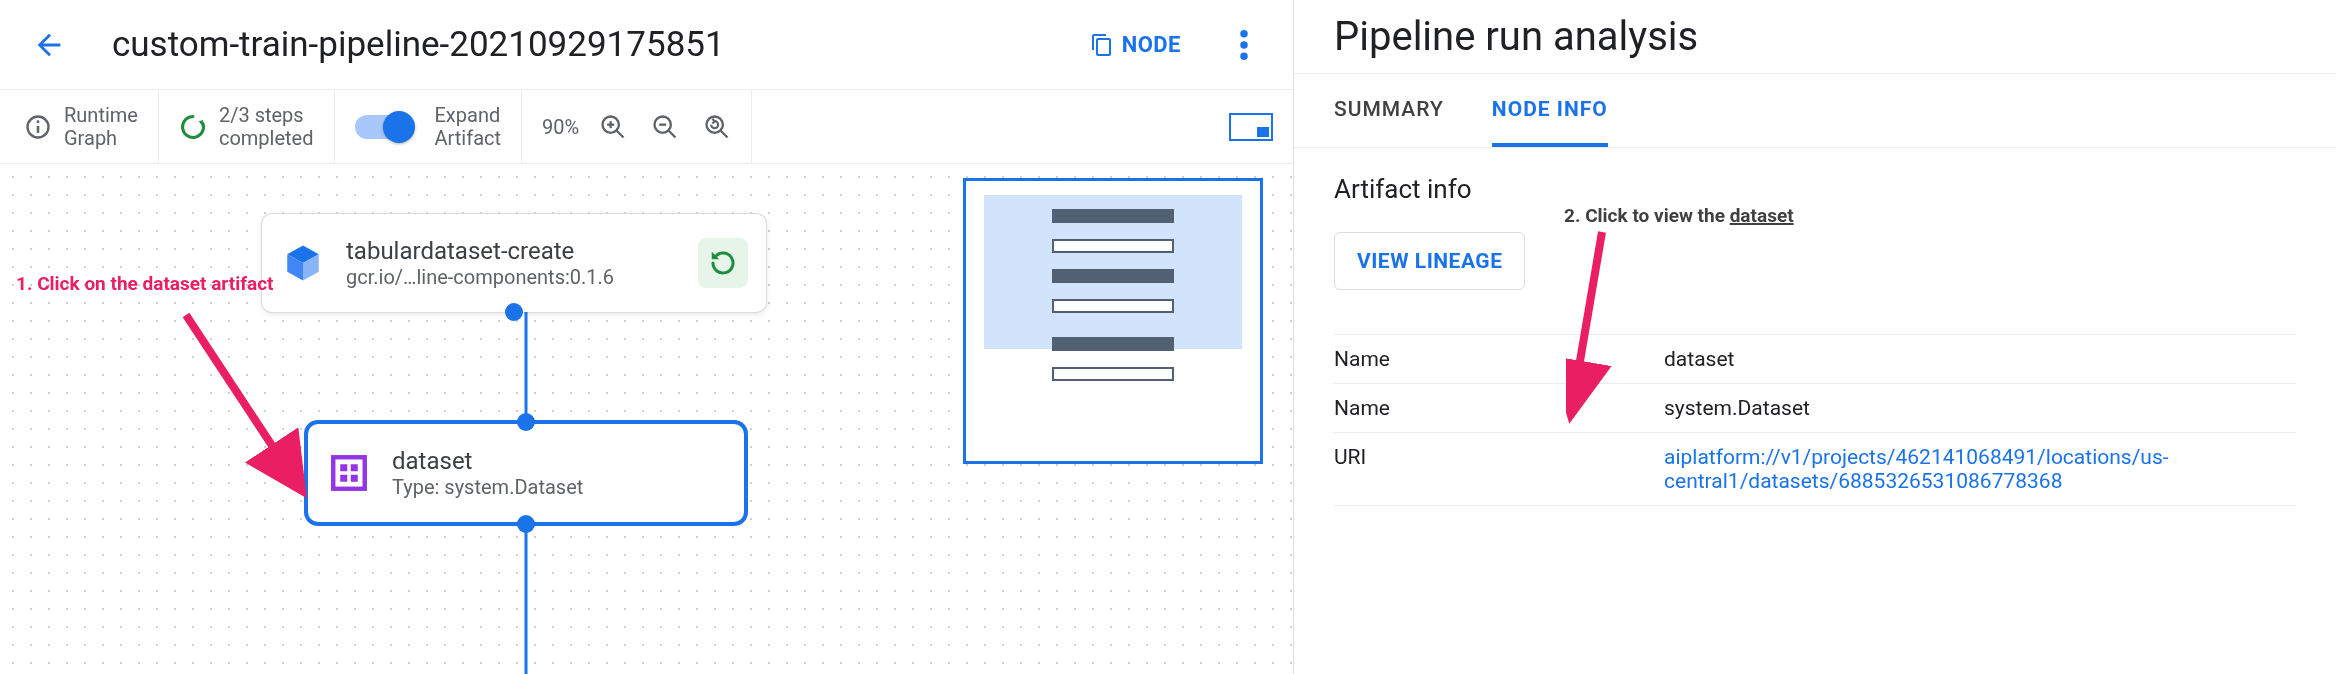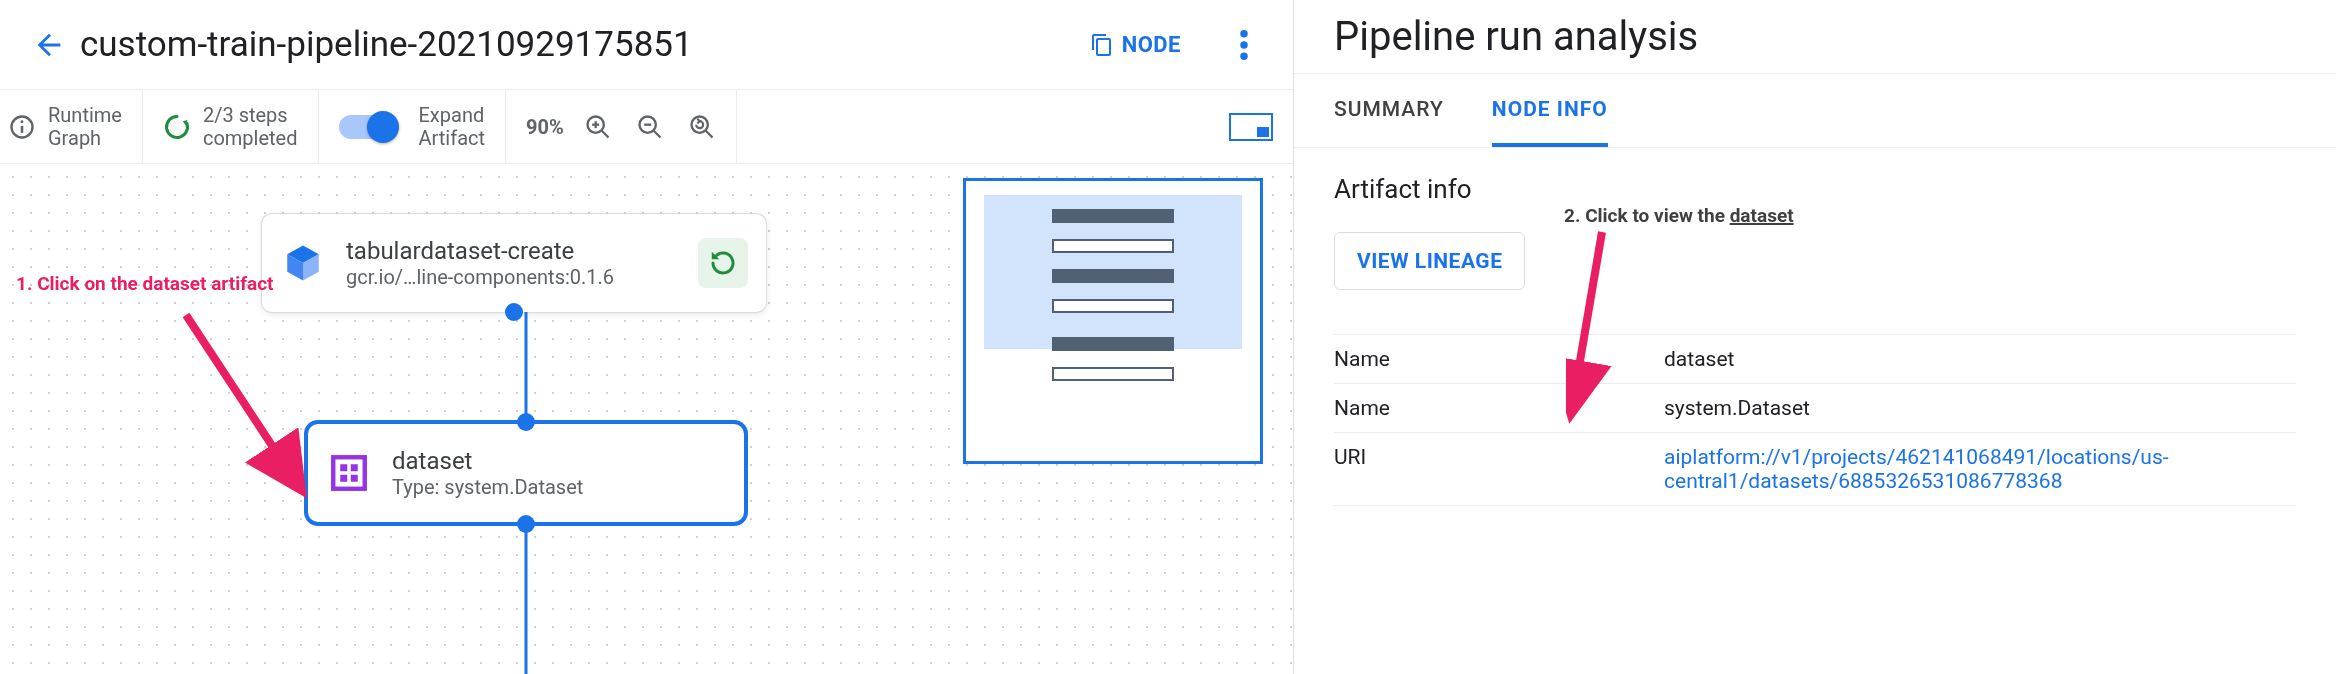--- a/index.html
+++ b/index.html
@@ -5,28 +5,28 @@
   * { box-sizing: border-box; }
   html, body { margin:0; padding:0; font-family: "Google Sans", Roboto, Arial, sans-serif; color:#202124; }
   body { background:#fff; }
   .wrap { width:2336px; height:674px; position:relative; overflow:hidden; display:flex; }
   .left-pane { width:1294px; border-right:1px solid #e0e0e0; display:flex; flex-direction:column; }
   .right-pane { flex:1; display:flex; flex-direction:column; }
 
   
   .lp-header { height:90px; display:flex; align-items:center; padding:0 24px 0 24px; border-bottom:1px solid #ececec; }
   .back-btn { width:50px; height:50px; display:flex; align-items:center; justify-content:center; border-radius:50%; cursor:pointer; }
-  .pipeline-title { font-size:35px; font-weight:400; margin-left:6px; flex:1; }
+  .pipeline-title { font-size:35px; font-weight:400; margin-left:38px; flex:1; }
   .clone-btn { display:flex; align-items:center; gap:8px; color:#1a73e8; font-weight:700; letter-spacing:0.5px; font-size:22px; padding:10px 18px; border-radius:4px; cursor:pointer; }
   .more-btn { width:50px; height:50px; display:flex; align-items:center; justify-content:center; cursor:pointer; margin-left:20px; }
 
   
   .lp-toolbar { height:74px; display:flex; align-items:stretch; font-size:20px; border-bottom:1px solid #ececec; color:#5f6368; }
   .tb-seg { display:flex; align-items:center; padding:0 20px; border-right:1px solid #ececec; gap:12px; }
-  .tb-seg:first-child { padding-left:8px; }
+  .tb-seg:first-child { padding-left:24px; }
   .info-icon-svg { width:28px; height:28px; stroke:#5f6368; fill:none; }
   .tb-text2 { line-height:1.15; display:flex; flex-direction:column; }
   .spin-icon { width:28px; height:28px; position:relative; }
   .switch { width:58px; height:24px; border-radius:12px; background:#a8c7fa; position:relative; }
   .switch .knob { width:32px; height:32px; border-radius:50%; background:#1a73e8; position:absolute; top:-4px; right:-2px; box-shadow:0 1px 3px rgba(0,0,0,0.3); }
   .zoom-val { font-size:20px; }
   .zoom-icons { display:flex; gap:24px; align-items:center; }
   .zoom-ico { width:28px; height:28px; cursor:pointer; }
   .minimap-btn { width:44px; height:28px; border:2px solid #1a73e8; position:relative; cursor:pointer; }
   .minimap-btn::after { content:""; position:absolute; right:2px; bottom:2px; width:12px; height:10px; background:#1a73e8; }
@@ -132,21 +132,21 @@
       </div>
       <div class="tb-seg" style="gap:22px;">
         <div class="switch">
             <div class="knob"></div>
           </div>
         <div class="tb-text2">
           <span>Expand</span>
           <span>Artifact</span>
         </div>
       </div>
-      <div class="tb-seg" style="gap:20px;font-weight:bold;">
+      <div class="tb-seg" style="gap:20px;">
         <span class="zoom-val">90%</span>
         <div class="zoom-icons">
           <span class="zoom-ico"><svg viewBox="0 0 24 24" width="28" height="28">
                 <circle cx="10" cy="10" r="7" fill="none" stroke="#5f6368" stroke-width="2"></circle>
                 <line x1="15" y1="15" x2="21" y2="21" stroke="#5f6368" stroke-width="2"></line>
                 <line x1="7" y1="10" x2="13" y2="10" stroke="#5f6368" stroke-width="2"></line>
                 <line x1="10" y1="7" x2="10" y2="13" stroke="#5f6368" stroke-width="2"></line>
               </svg></span>
           <span class="zoom-ico"><svg viewBox="0 0 24 24" width="28" height="28">
                 <circle cx="10" cy="10" r="7" fill="none" stroke="#5f6368" stroke-width="2"></circle>

